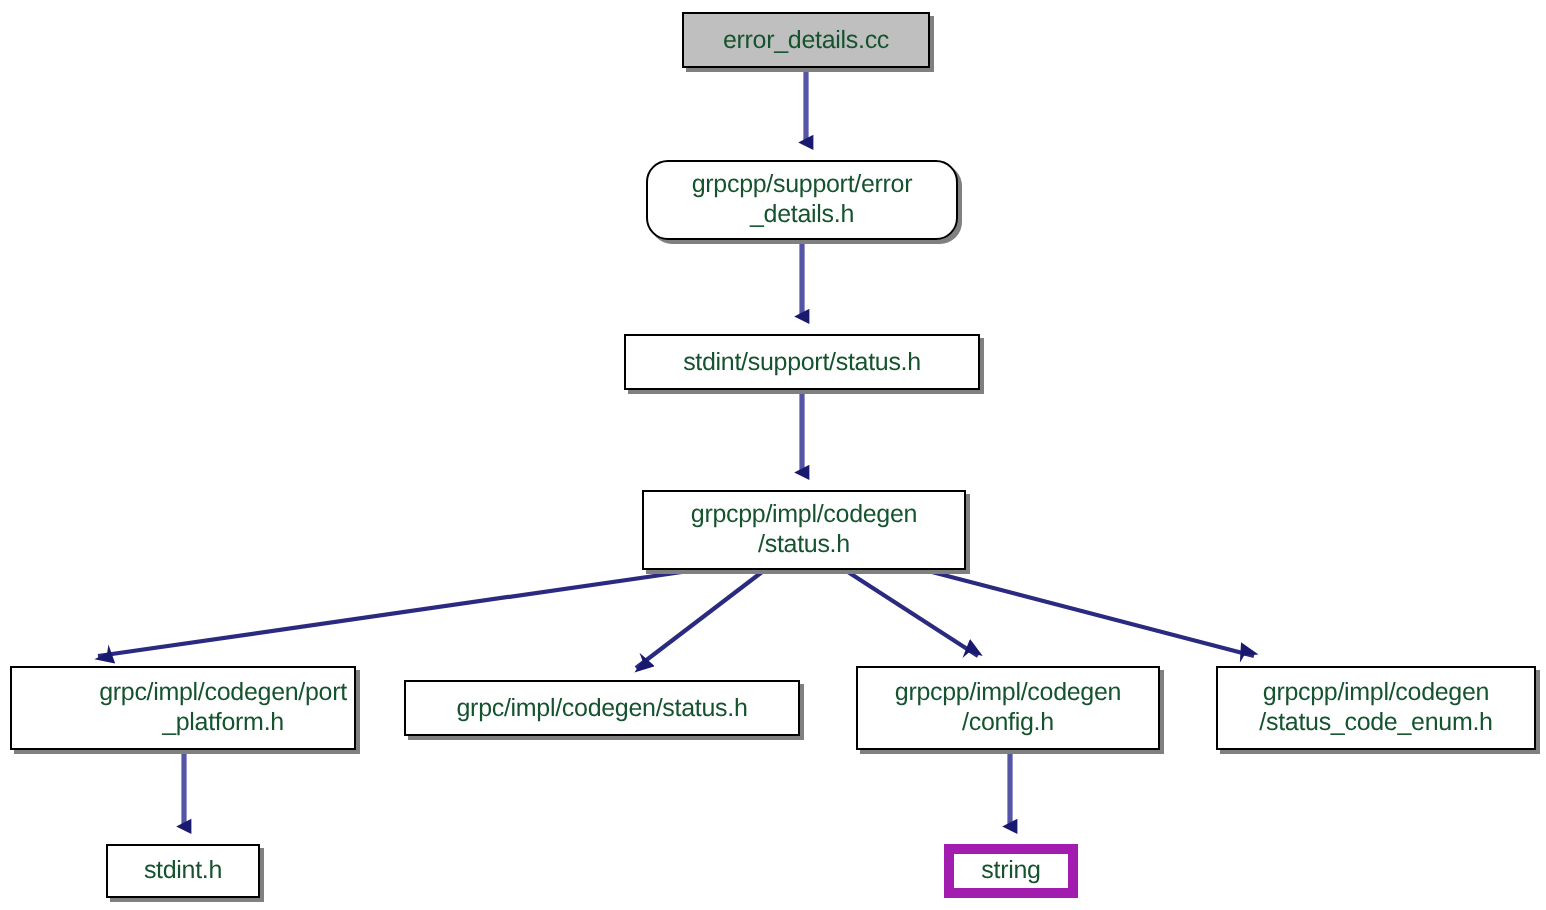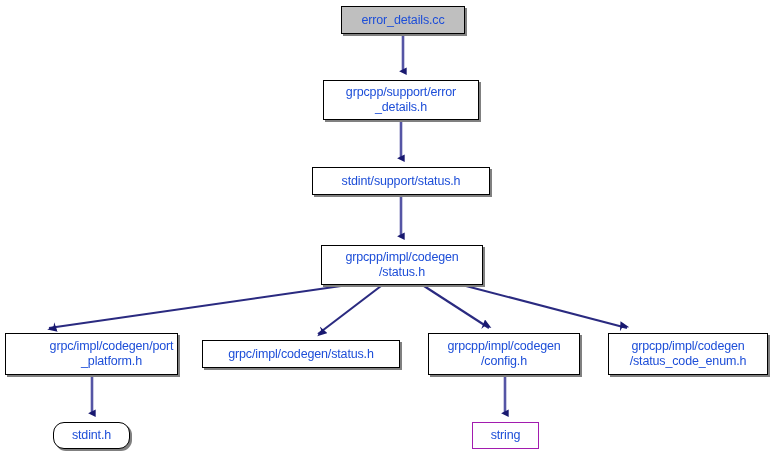--- a/index.html
+++ b/index.html
@@ -23,36 +23,36 @@
     height: 455px;
   }
   .node {
     position: absolute;
     box-sizing: border-box;
     display: flex;
     align-items: center;
     justify-content: center;
     text-align: center;
     line-height: 1.18;
-    color: #1d4ed8;
+    color: #14532d;
     font-size: 12.5px;
     letter-spacing: -0.15px;
     white-space: pre;
     background: #ffffff;
     border: 1px solid #000000;
     z-index: 2;
   }
   .node.shadowed {
     box-shadow: 2px 2px 0 0 #808080;
   }
   .node.root {
     background: #bfbfbf;
   }
   .node.faint {
-    border: 1px solid #a21caf;
+    border: 5px solid #a21caf;
     box-shadow: none;
   }
   .node-label {
     display: block;
     padding: 0 4px;
   }
 </style>
 </head>
 <body>
 
@@ -81,21 +81,21 @@
       <line x1="381" y1="286" x2="318" y2="334" stroke="#2a2a80" stroke-width="2.1" marker-end="url(#ah-d)"></line>
       <line x1="424" y1="286" x2="489" y2="328" stroke="#2a2a80" stroke-width="2.1" marker-end="url(#ah-d)"></line>
       <line x1="466" y1="286" x2="627" y2="328" stroke="#2a2a80" stroke-width="2.1" marker-end="url(#ah-d)"></line>
     </g>
   </svg>
 
   <div class="node root shadowed" style="left:341px; top:6px; width:124px; height:28px;">
     <span class="node-label">error_details.cc</span>
   </div>
 
-  <div class="node shadowed" style="left:323px; top:80px; width:156px; height:40px;">
+  <div class="node shadowed" style="left:323px; top:80px; width:156px; height:40px;border-radius:11px;">
     <span class="node-label">grpcpp/support/error
 _details.h</span>
   </div>
 
   <div class="node shadowed" style="left:312px; top:167px; width:178px; height:28px;">
     <span class="node-label">stdint/support/status.h</span>
   </div>
 
   <div class="node shadowed" style="left:321px; top:245px; width:162px; height:40px;">
     <span class="node-label">grpcpp/impl/codegen
@@ -114,21 +114,21 @@
   <div class="node shadowed" style="left:428px; top:333px; width:152px; height:42px;">
     <span class="node-label">grpcpp/impl/codegen
 /config.h</span>
   </div>
 
   <div class="node shadowed" style="left:608px; top:333px; width:160px; height:42px;">
     <span class="node-label">grpcpp/impl/codegen
 /status_code_enum.h</span>
   </div>
 
-  <div class="node shadowed" style="left:53px; top:422px; width:77px; height:27px;border-radius:11px;">
+  <div class="node shadowed" style="left:53px; top:422px; width:77px; height:27px;">
     <span class="node-label">stdint.h</span>
   </div>
 
   <div class="node faint" style="left:472px; top:422px; width:67px; height:27px;">
     <span class="node-label">string</span>
   </div>
 
 </div>
 
 </body></html>

